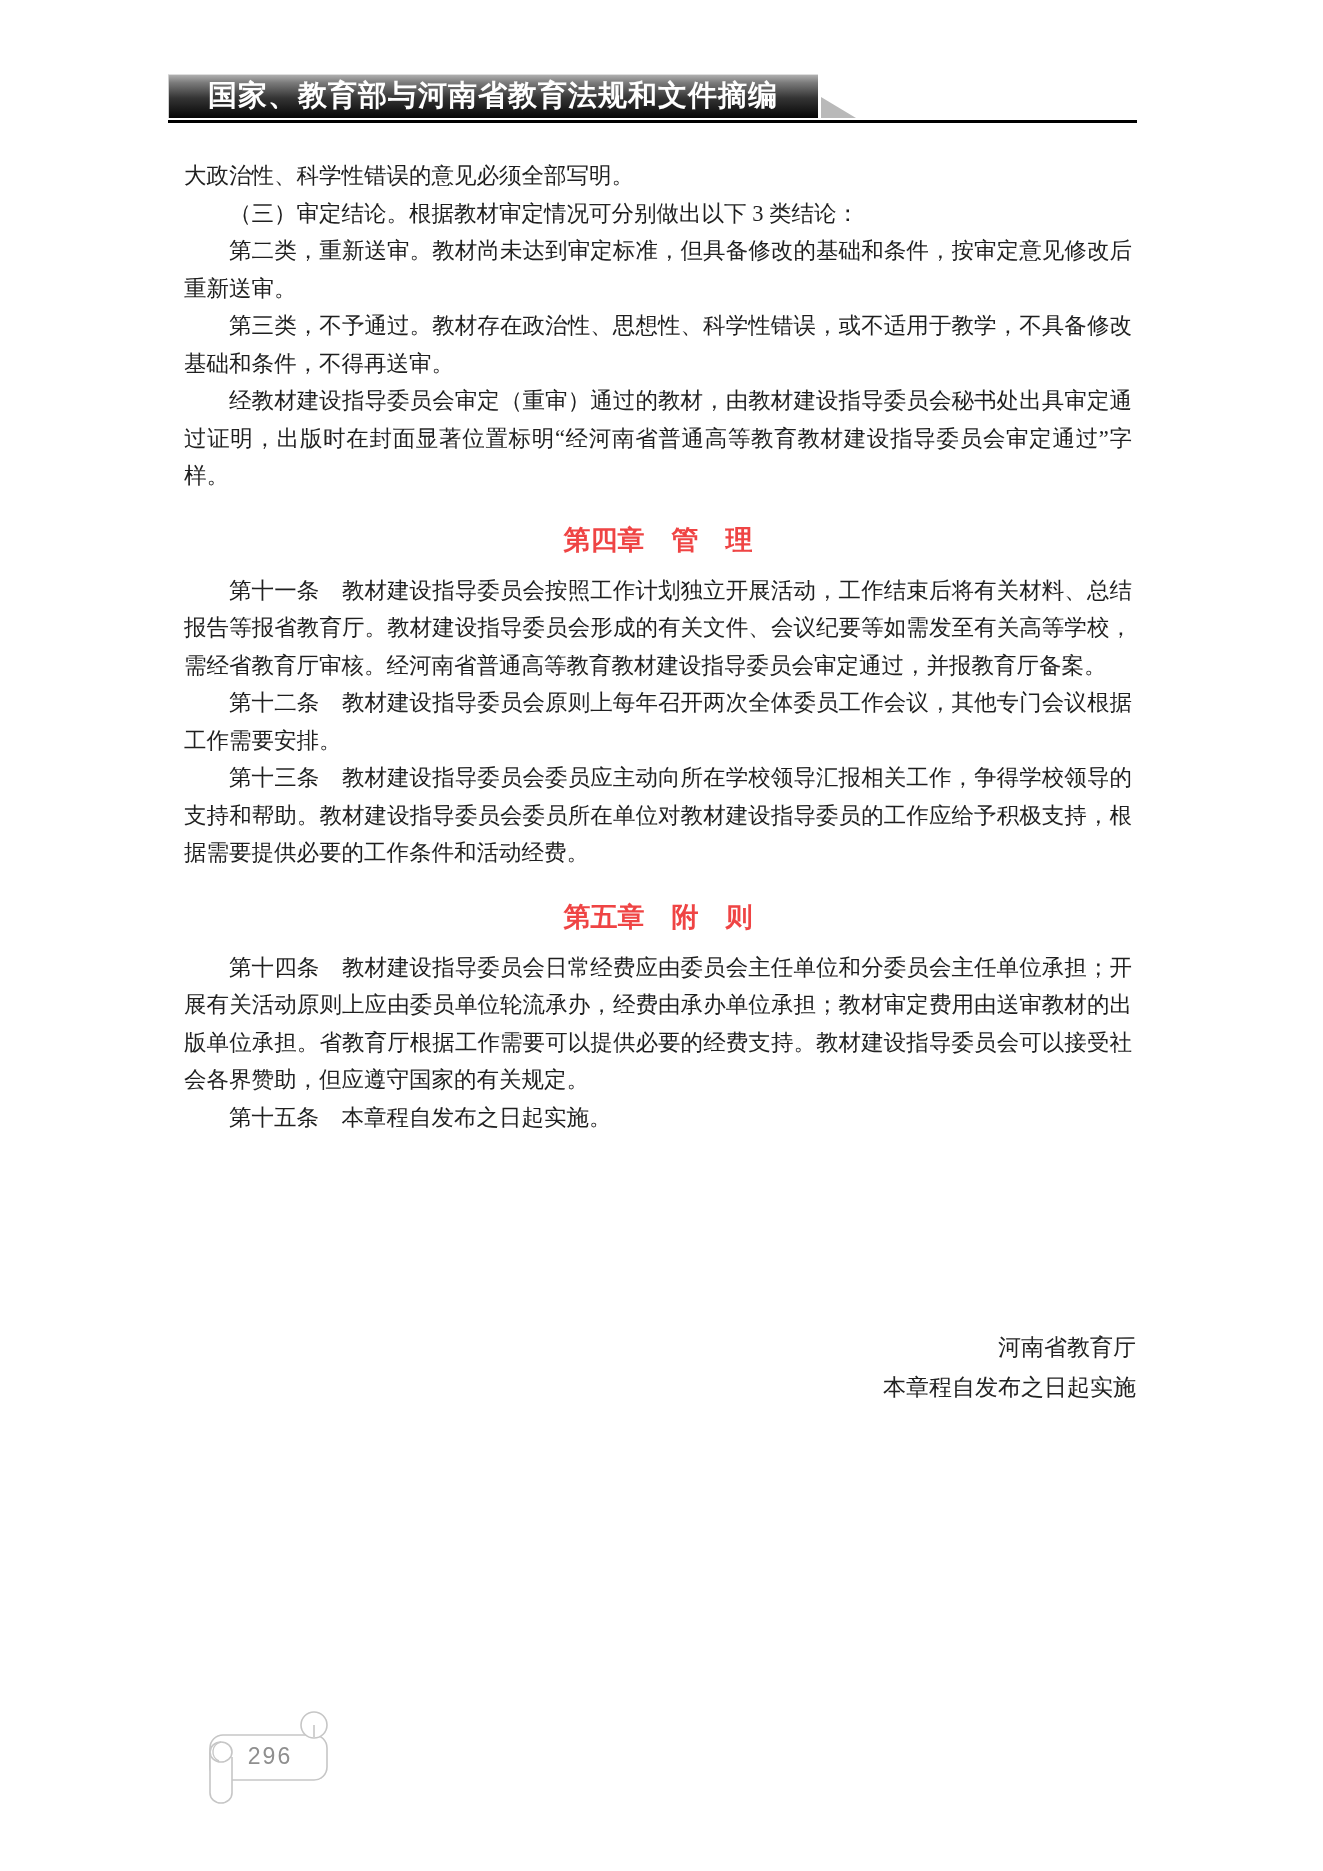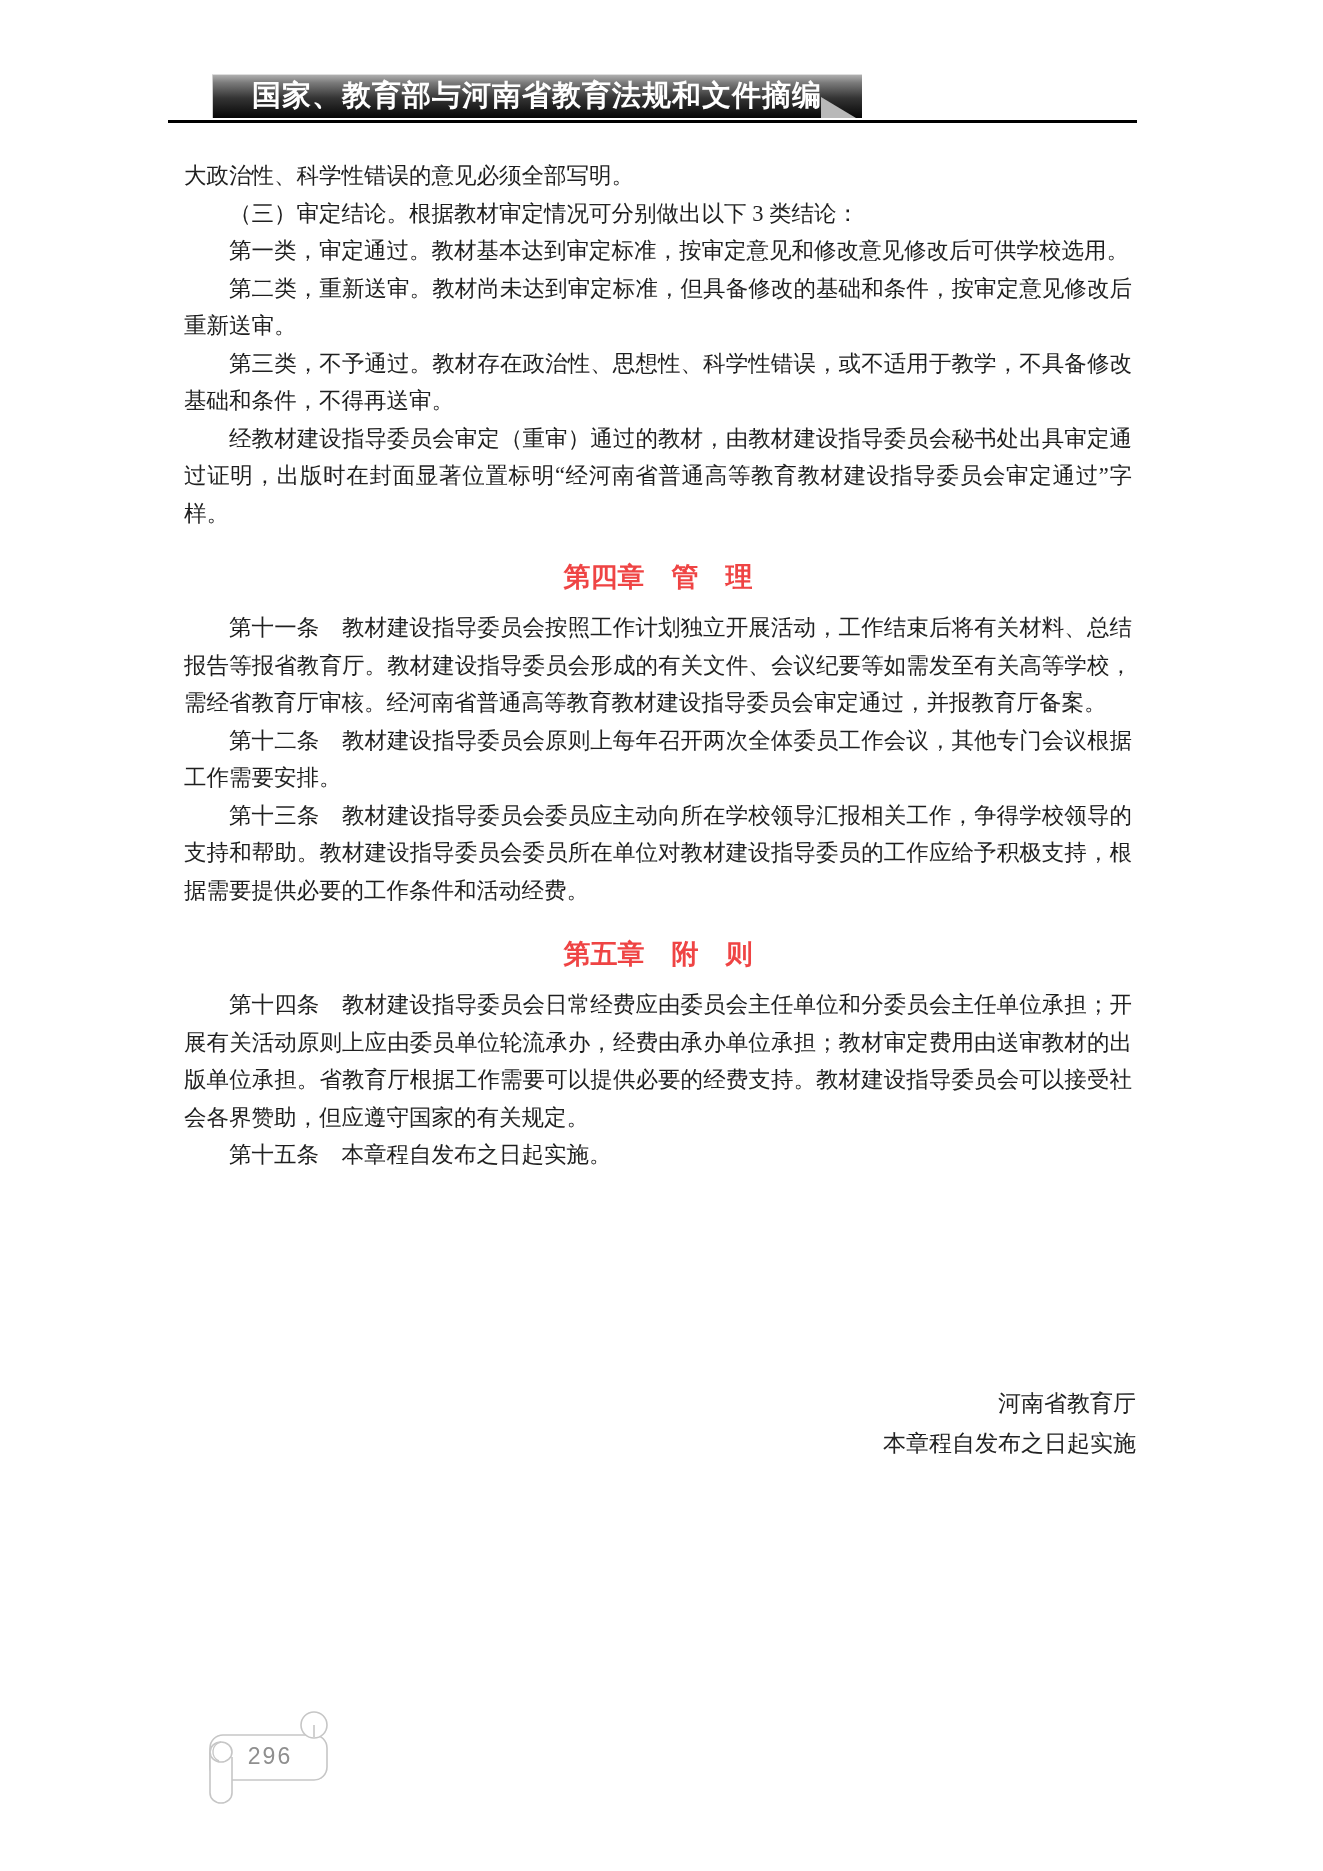--- a/index.html
+++ b/index.html
@@ -13,21 +13,21 @@
     color: #1f1f1f;
   }
 
   
   .banner {
     position: absolute;
     left: 168px; top: 74px;
     width: 650px; height: 44px;
     background: linear-gradient(180deg, #b6b6b6 0%, #7a7a7a 20%, #343434 55%, #060606 100%);
     box-shadow: inset 0 1px 0 #dedede, inset 1px 0 0 #cfcfcf;
-    display: flex; align-items: center; justify-content: center; margin-left: 44px;
+    display: flex; align-items: center; justify-content: center;
   }
   .banner-title {
     color: #ffffff;
     font-size: 29px;
     font-weight: bold;
     letter-spacing: 1px;
     white-space: nowrap;
   }
   .banner-flag {
     position: absolute;
@@ -61,21 +61,21 @@
     line-height: 47px;
     font-weight: bold;
     text-align: center;
     text-indent: 0;
     color: #ef4444;
   }
 
   
   .signature {
     position: absolute;
-    left: 188px; top: 1384px;
+    left: 188px; top: 1328px;
     width: 948px;
     text-align: right;
     font-size: 23px;
     line-height: 40px;
     color: #222222;
   }
 
   
   .scroll-wrap {
     position: absolute;
@@ -101,21 +101,20 @@
 
   <div class="banner">
     <span class="banner-title">国家、教育部与河南省教育法规和文件摘编</span>
   </div>
   <div class="banner-flag"></div>
   <div class="header-rule"></div>
 
   <div class="doc-body">
     <p class="para no-indent">大政治性、科学性错误的意见必须全部写明。</p>
     <p class="para">（三）审定结论。根据教材审定情况可分别做出以下 3 类结论：</p>
-    <p class="para">第一类，审定通过。教材基本达到审定标准，按审定意见和修改意见修改后可供学校选用。</p>
     <p class="para">第二类，重新送审。教材尚未达到审定标准，但具备修改的基础和条件，按审定意见修改后重新送审。</p>
     <p class="para">第三类，不予通过。教材存在政治性、思想性、科学性错误，或不适用于教学，不具备修改基础和条件，不得再送审。</p>
     <p class="para">经教材建设指导委员会审定（重审）通过的教材，由教材建设指导委员会秘书处出具审定通过证明，出版时在封面显著位置标明“经河南省普通高等教育教材建设指导委员会审定通过”字样。</p>
     <h2 class="chapter">第四章　管　理</h2>
     <p class="para">第十一条　教材建设指导委员会按照工作计划独立开展活动，工作结束后将有关材料、总结报告等报省教育厅。教材建设指导委员会形成的有关文件、会议纪要等如需发至有关高等学校，需经省教育厅审核。经河南省普通高等教育教材建设指导委员会审定通过，并报教育厅备案。</p>
     <p class="para">第十二条　教材建设指导委员会原则上每年召开两次全体委员工作会议，其他专门会议根据工作需要安排。</p>
     <p class="para">第十三条　教材建设指导委员会委员应主动向所在学校领导汇报相关工作，争得学校领导的支持和帮助。教材建设指导委员会委员所在单位对教材建设指导委员的工作应给予积极支持，根据需要提供必要的工作条件和活动经费。</p>
     <h2 class="chapter">第五章　附　则</h2>
     <p class="para">第十四条　教材建设指导委员会日常经费应由委员会主任单位和分委员会主任单位承担；开展有关活动原则上应由委员单位轮流承办，经费由承办单位承担；教材审定费用由送审教材的出版单位承担。省教育厅根据工作需要可以提供必要的经费支持。教材建设指导委员会可以接受社会各界赞助，但应遵守国家的有关规定。</p>
     <p class="para">第十五条　本章程自发布之日起实施。</p>

